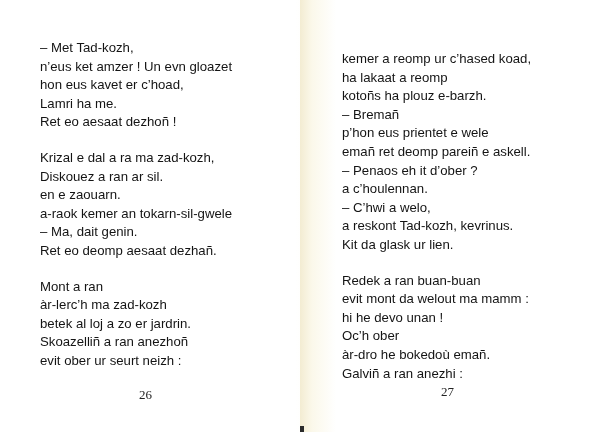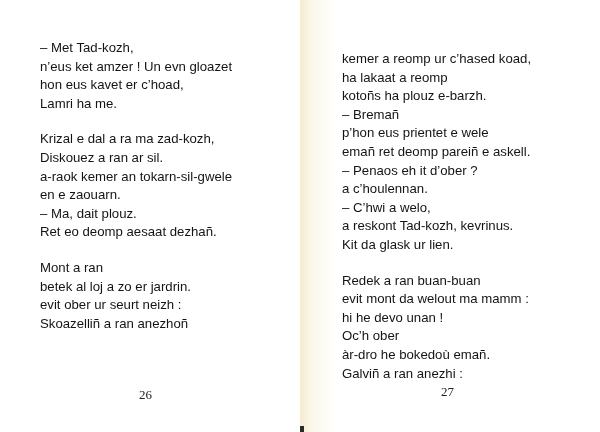--- a/index.html
+++ b/index.html
@@ -66,34 +66,36 @@
 
 <div class="spread">
 
   <div class="page page-left">
     <div class="text-block">
       <div class="stanza">
         <span class="line">–  Met Tad-kozh,</span>
         <span class="line">n’eus ket amzer ! Un evn gloazet</span>
         <span class="line">hon eus kavet er c’hoad,</span>
         <span class="line">Lamri ha me.</span>
+        <span class="line">Ret eo aesaat dezhoñ !</span>
       </div>
       <div class="stanza">
         <span class="line">Krizal e dal a ra ma zad-kozh,</span>
         <span class="line">Diskouez a ran ar sil.</span>
+        <span class="line">en e zaouarn.</span>
         <span class="line">a-raok kemer an tokarn-sil-gwele</span>
-        <span class="line">en e zaouarn.</span>
-        <span class="line">–  Ma, dait plouz.</span>
+        <span class="line">–  Ma, dait genin.</span>
         <span class="line">Ret eo deomp aesaat dezhañ.</span>
       </div>
       <div class="stanza">
         <span class="line">Mont a ran</span>
+        <span class="line">àr-lerc’h ma zad-kozh</span>
         <span class="line">betek al loj a zo er jardrin.</span>
+        <span class="line">Skoazelliñ a ran anezhoñ</span>
         <span class="line">evit ober ur seurt neizh :</span>
-        <span class="line">Skoazelliñ a ran anezhoñ</span>
       </div>
     </div>
     <div class="page-number">26</div>
   </div>
 
   <div class="page page-right">
     <div class="text-block">
       <div class="stanza">
         <span class="line">kemer a reomp ur c’hased koad,</span>
         <span class="line">ha lakaat a reomp</span>

